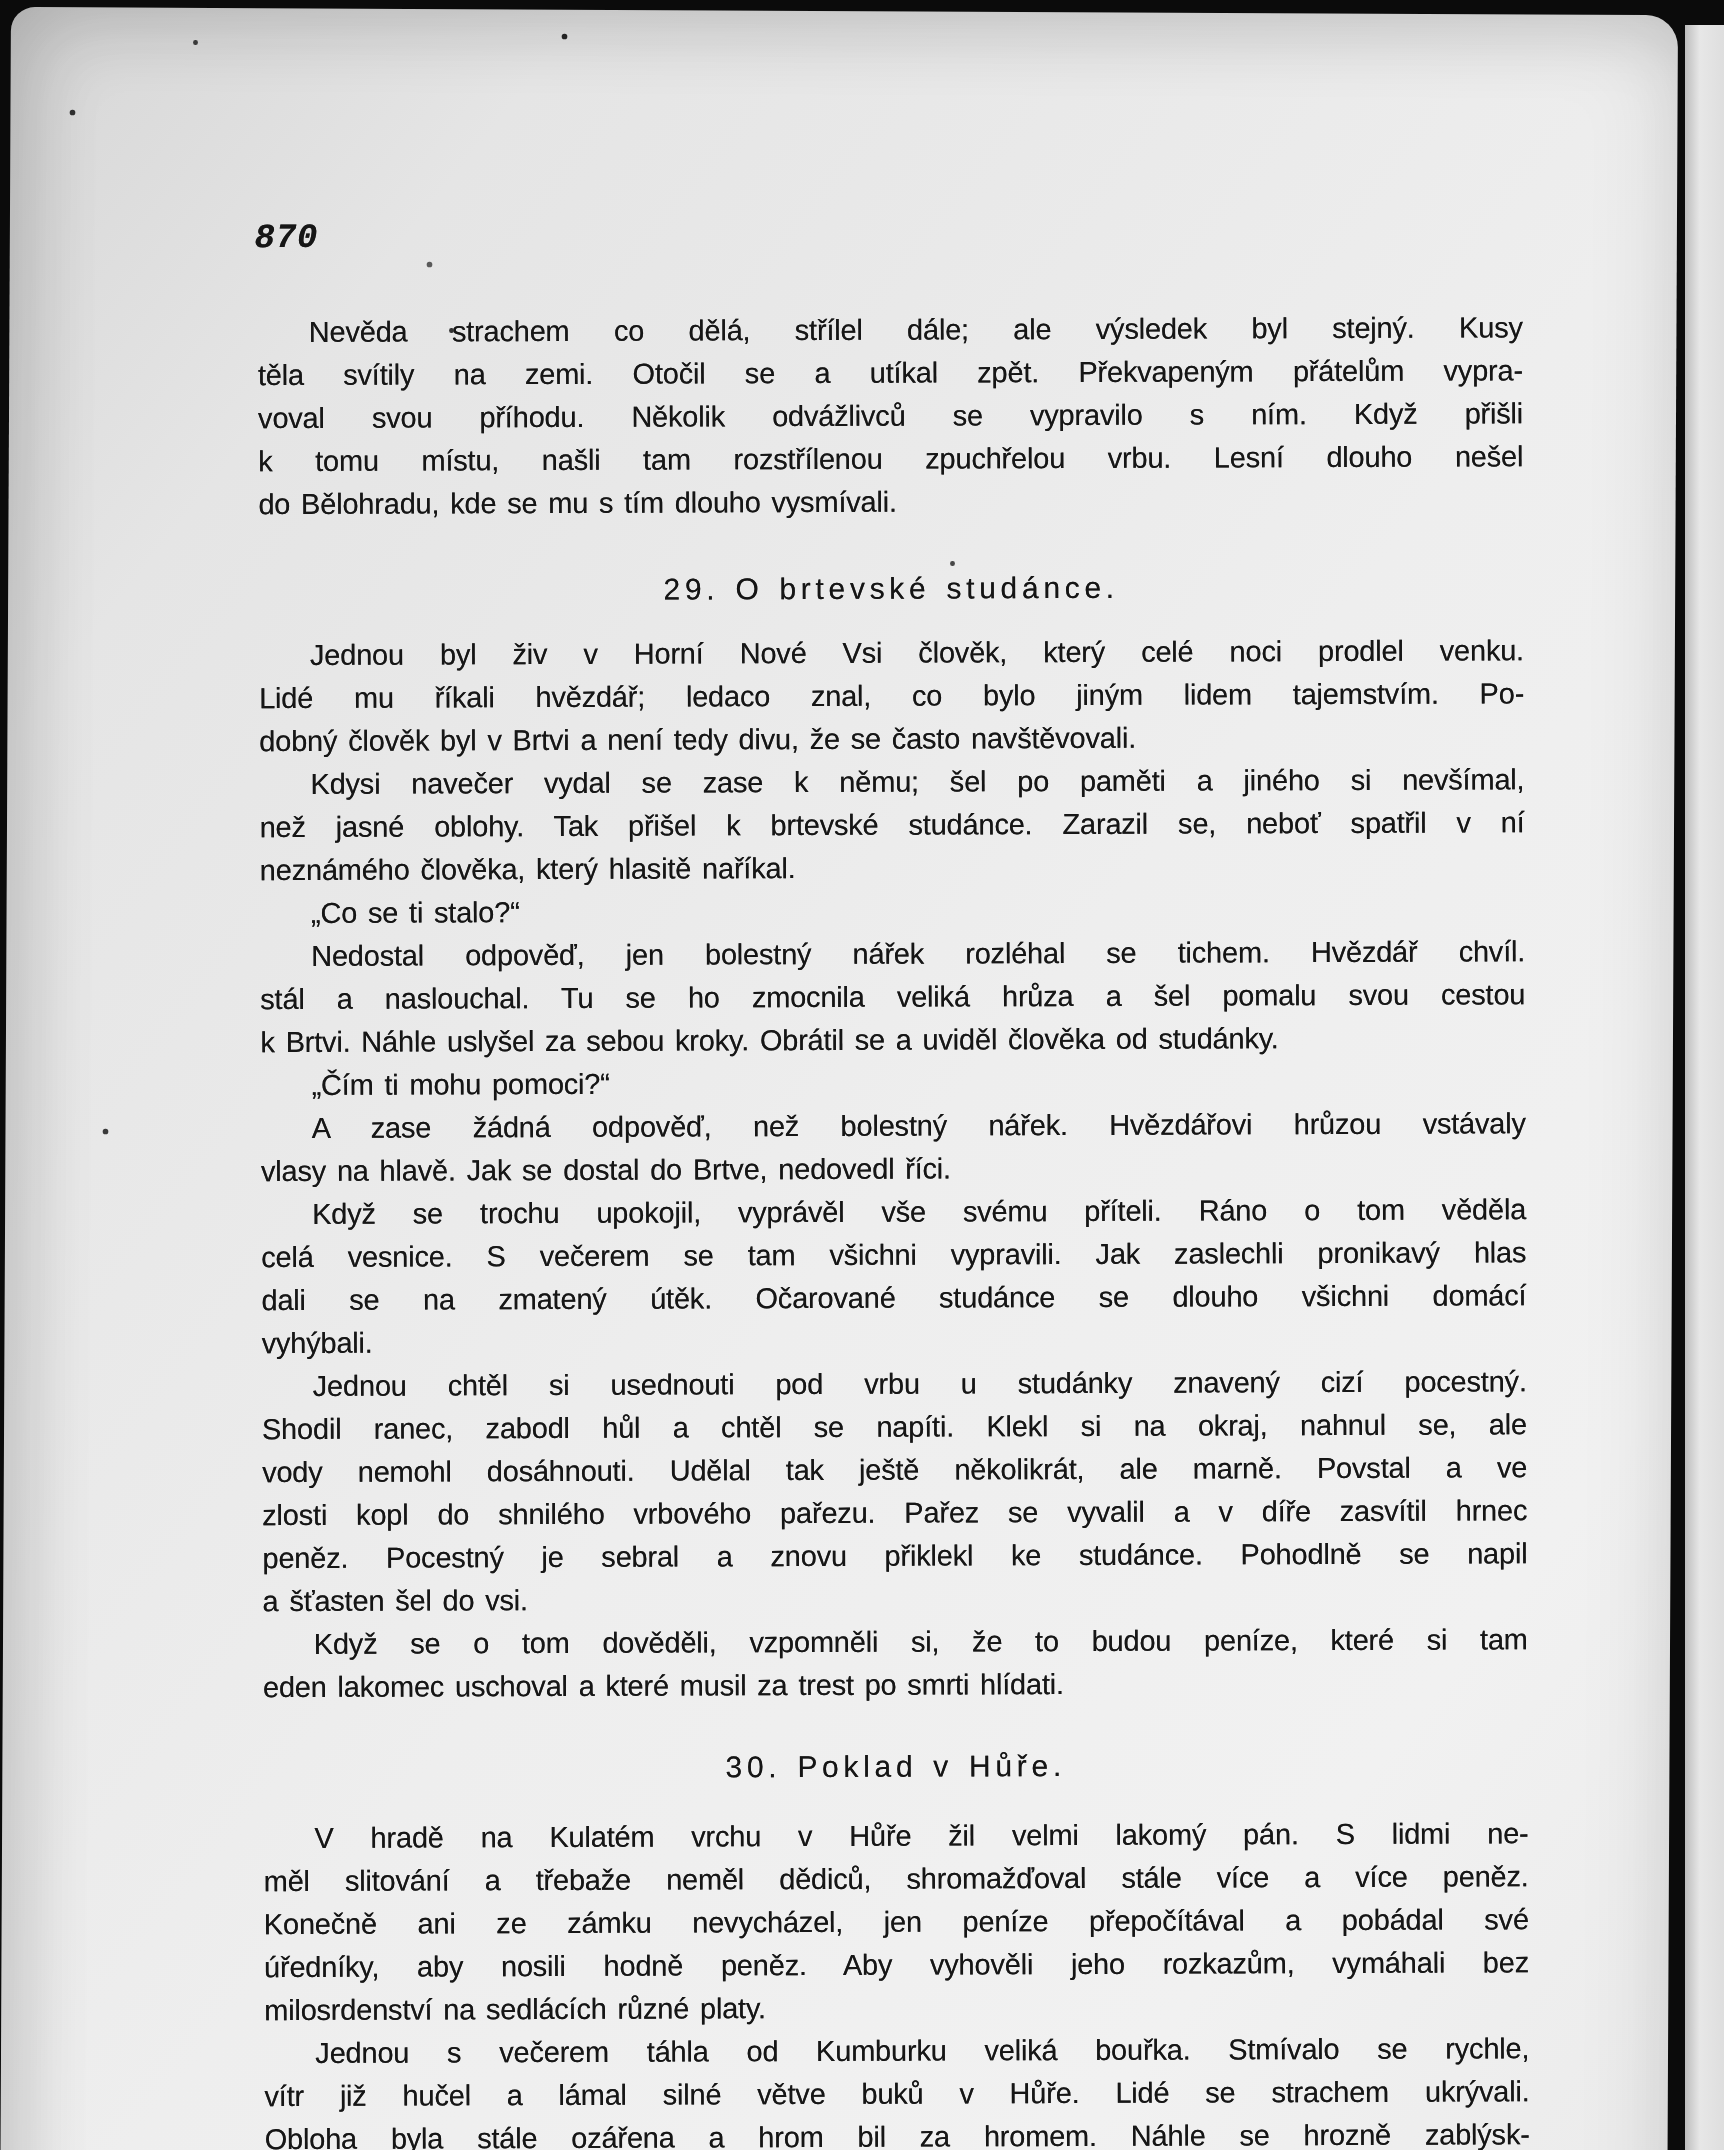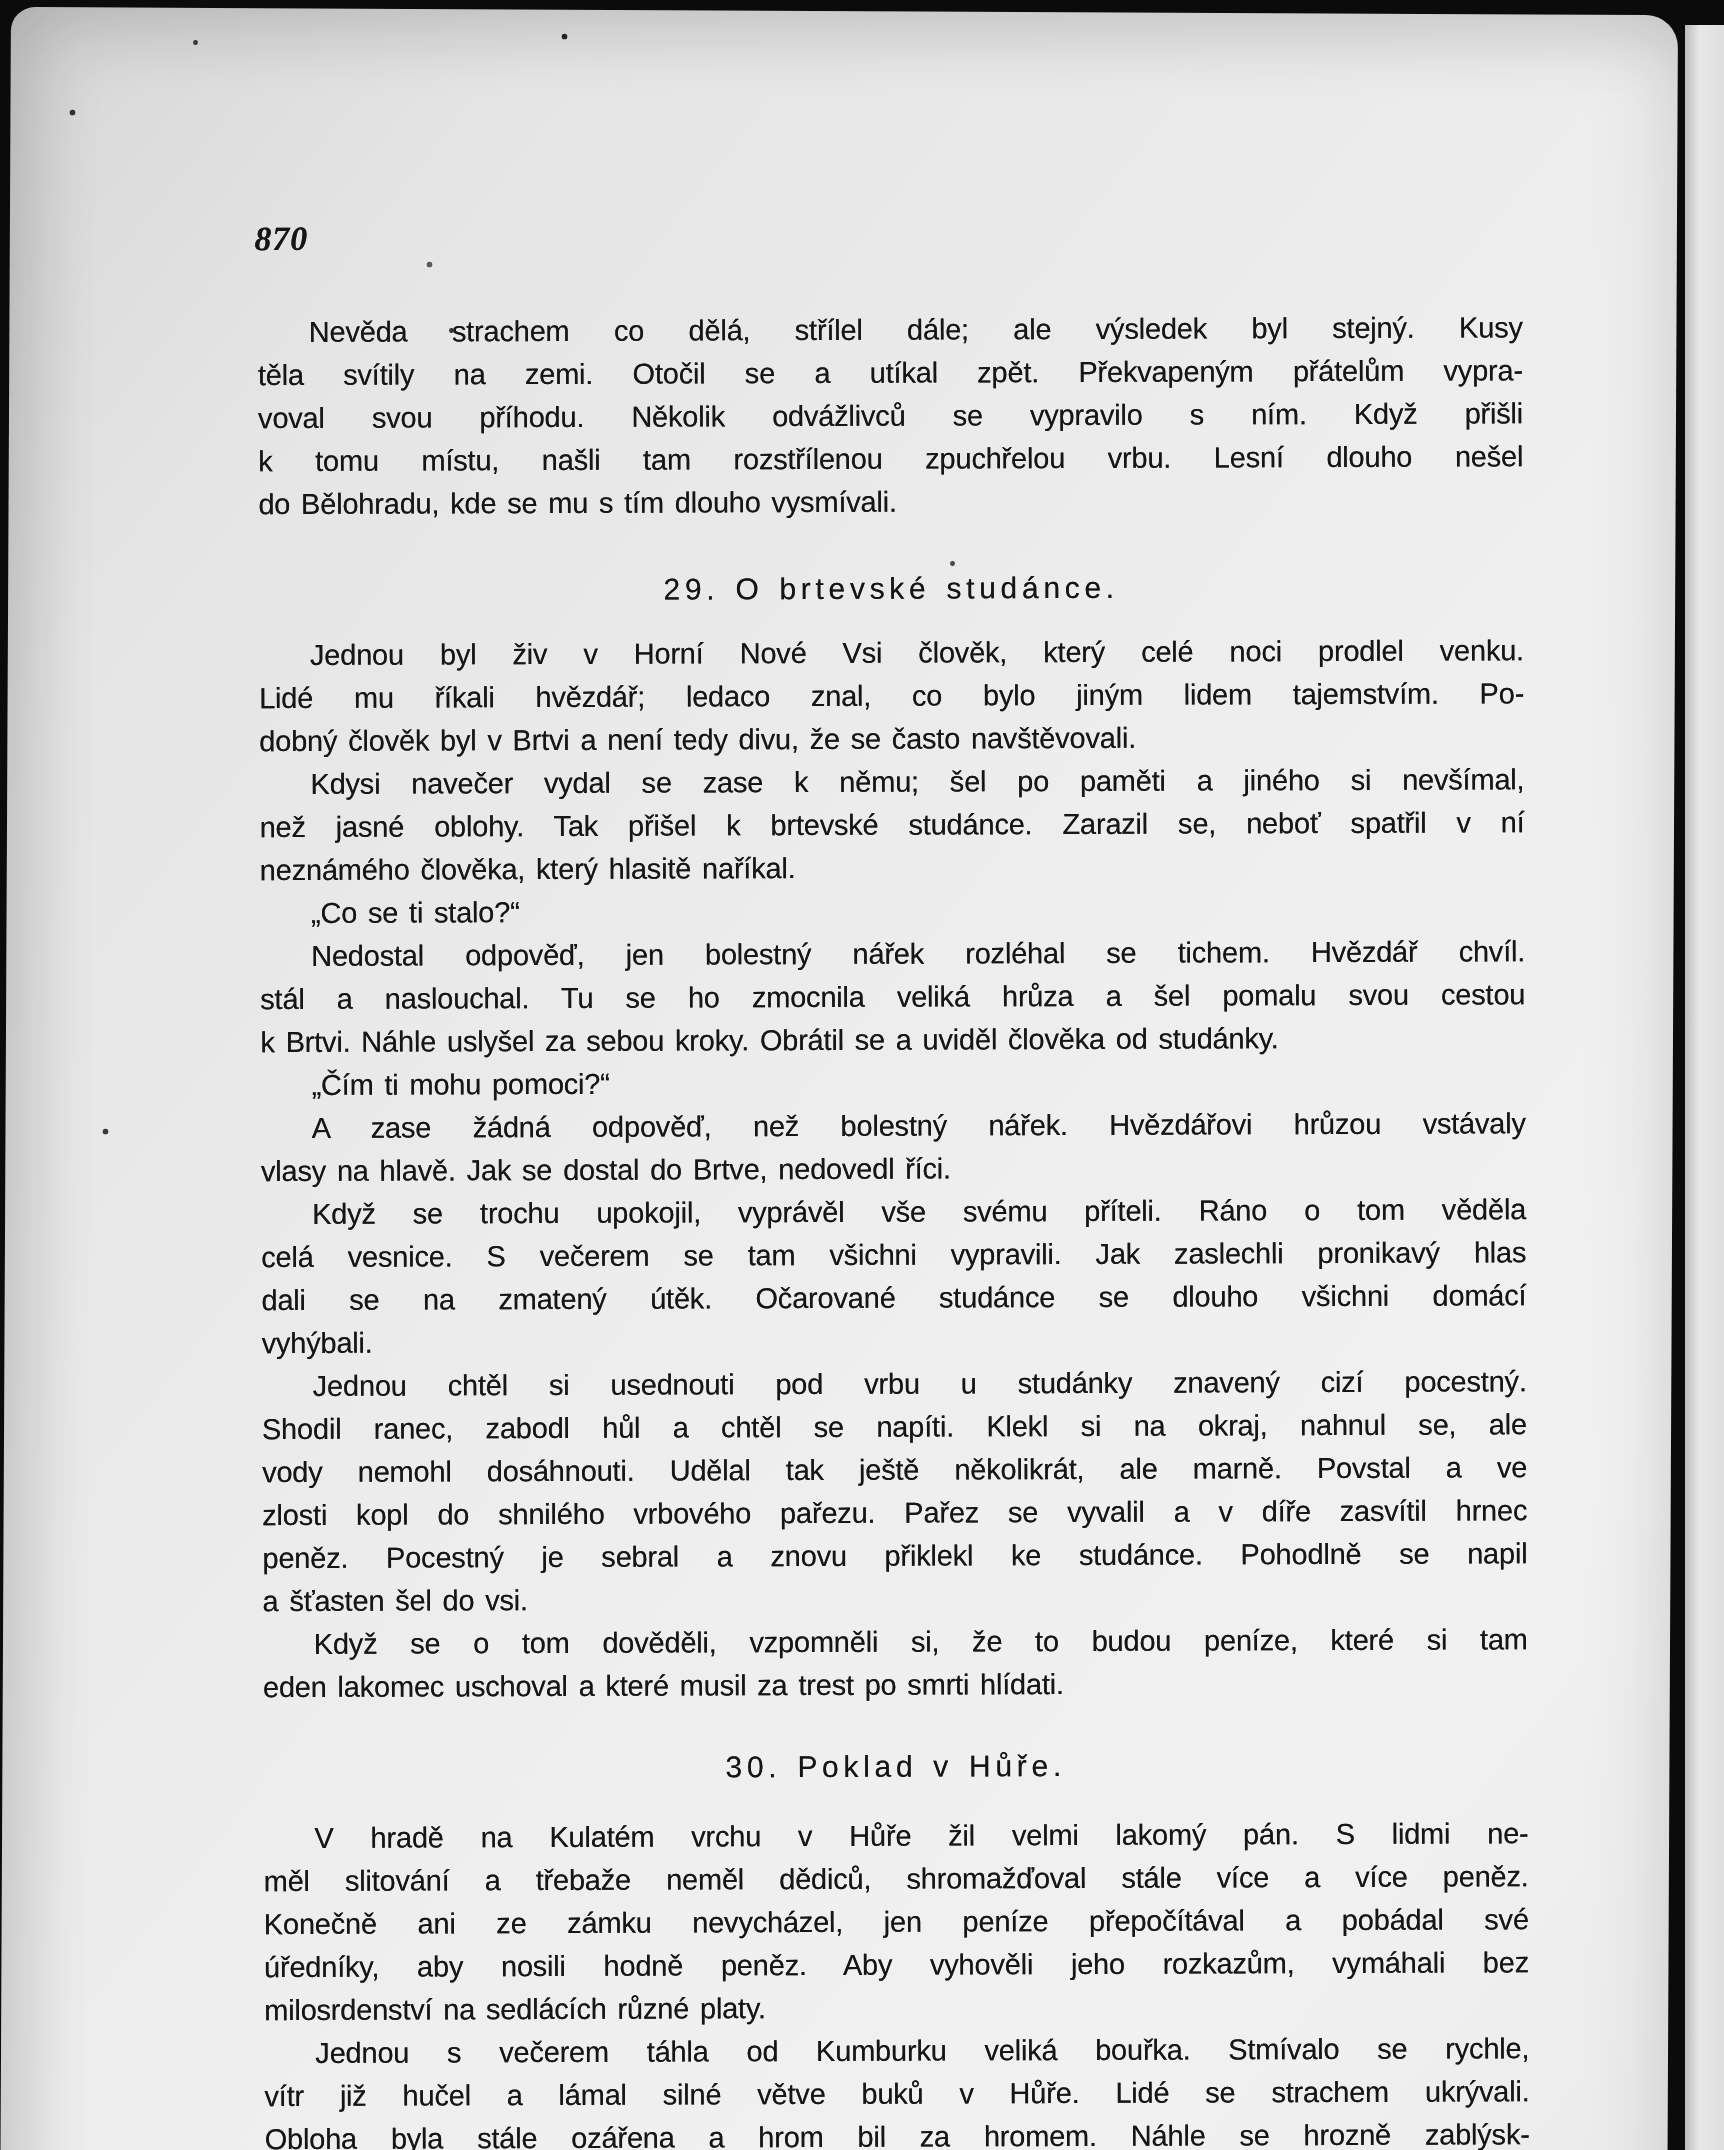--- a/index.html
+++ b/index.html
@@ -38,21 +38,21 @@
   }
   
   .content{
     position:absolute;inset:0;
     transform:rotate(-0.5deg);
     transform-origin:817px 1204px;
   }
   .page-num{
     position:absolute;
     left:253px;top:206px;
-    font-family:Liberation Serif, serif;
+    font-family:Liberation Mono, monospace;
     font-style:italic;font-weight:700;
     font-size:34px;line-height:39px;
     letter-spacing:0.9px;
     color:#161616;
     text-shadow:0 0 0.6px rgba(10,10,10,0.7);
   }
   .text{
     position:absolute;
     left:256px;top:298px;
     width:1265px;

